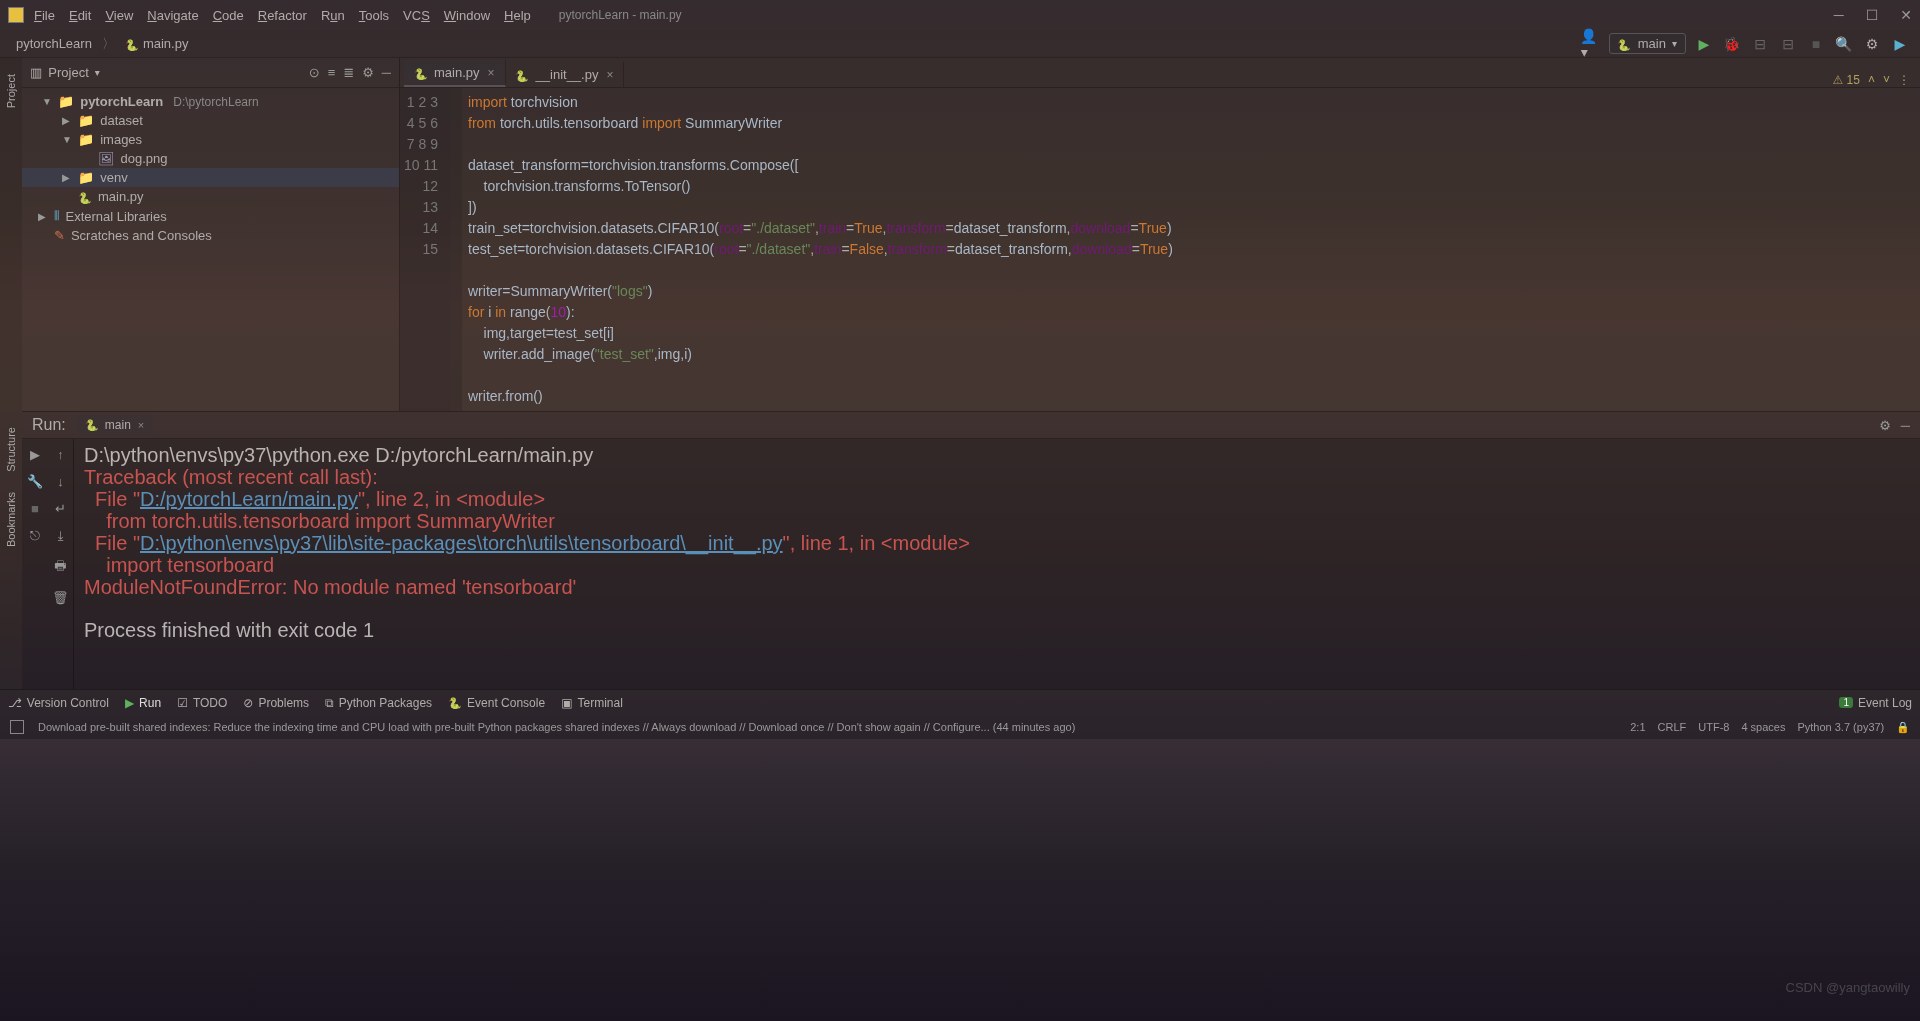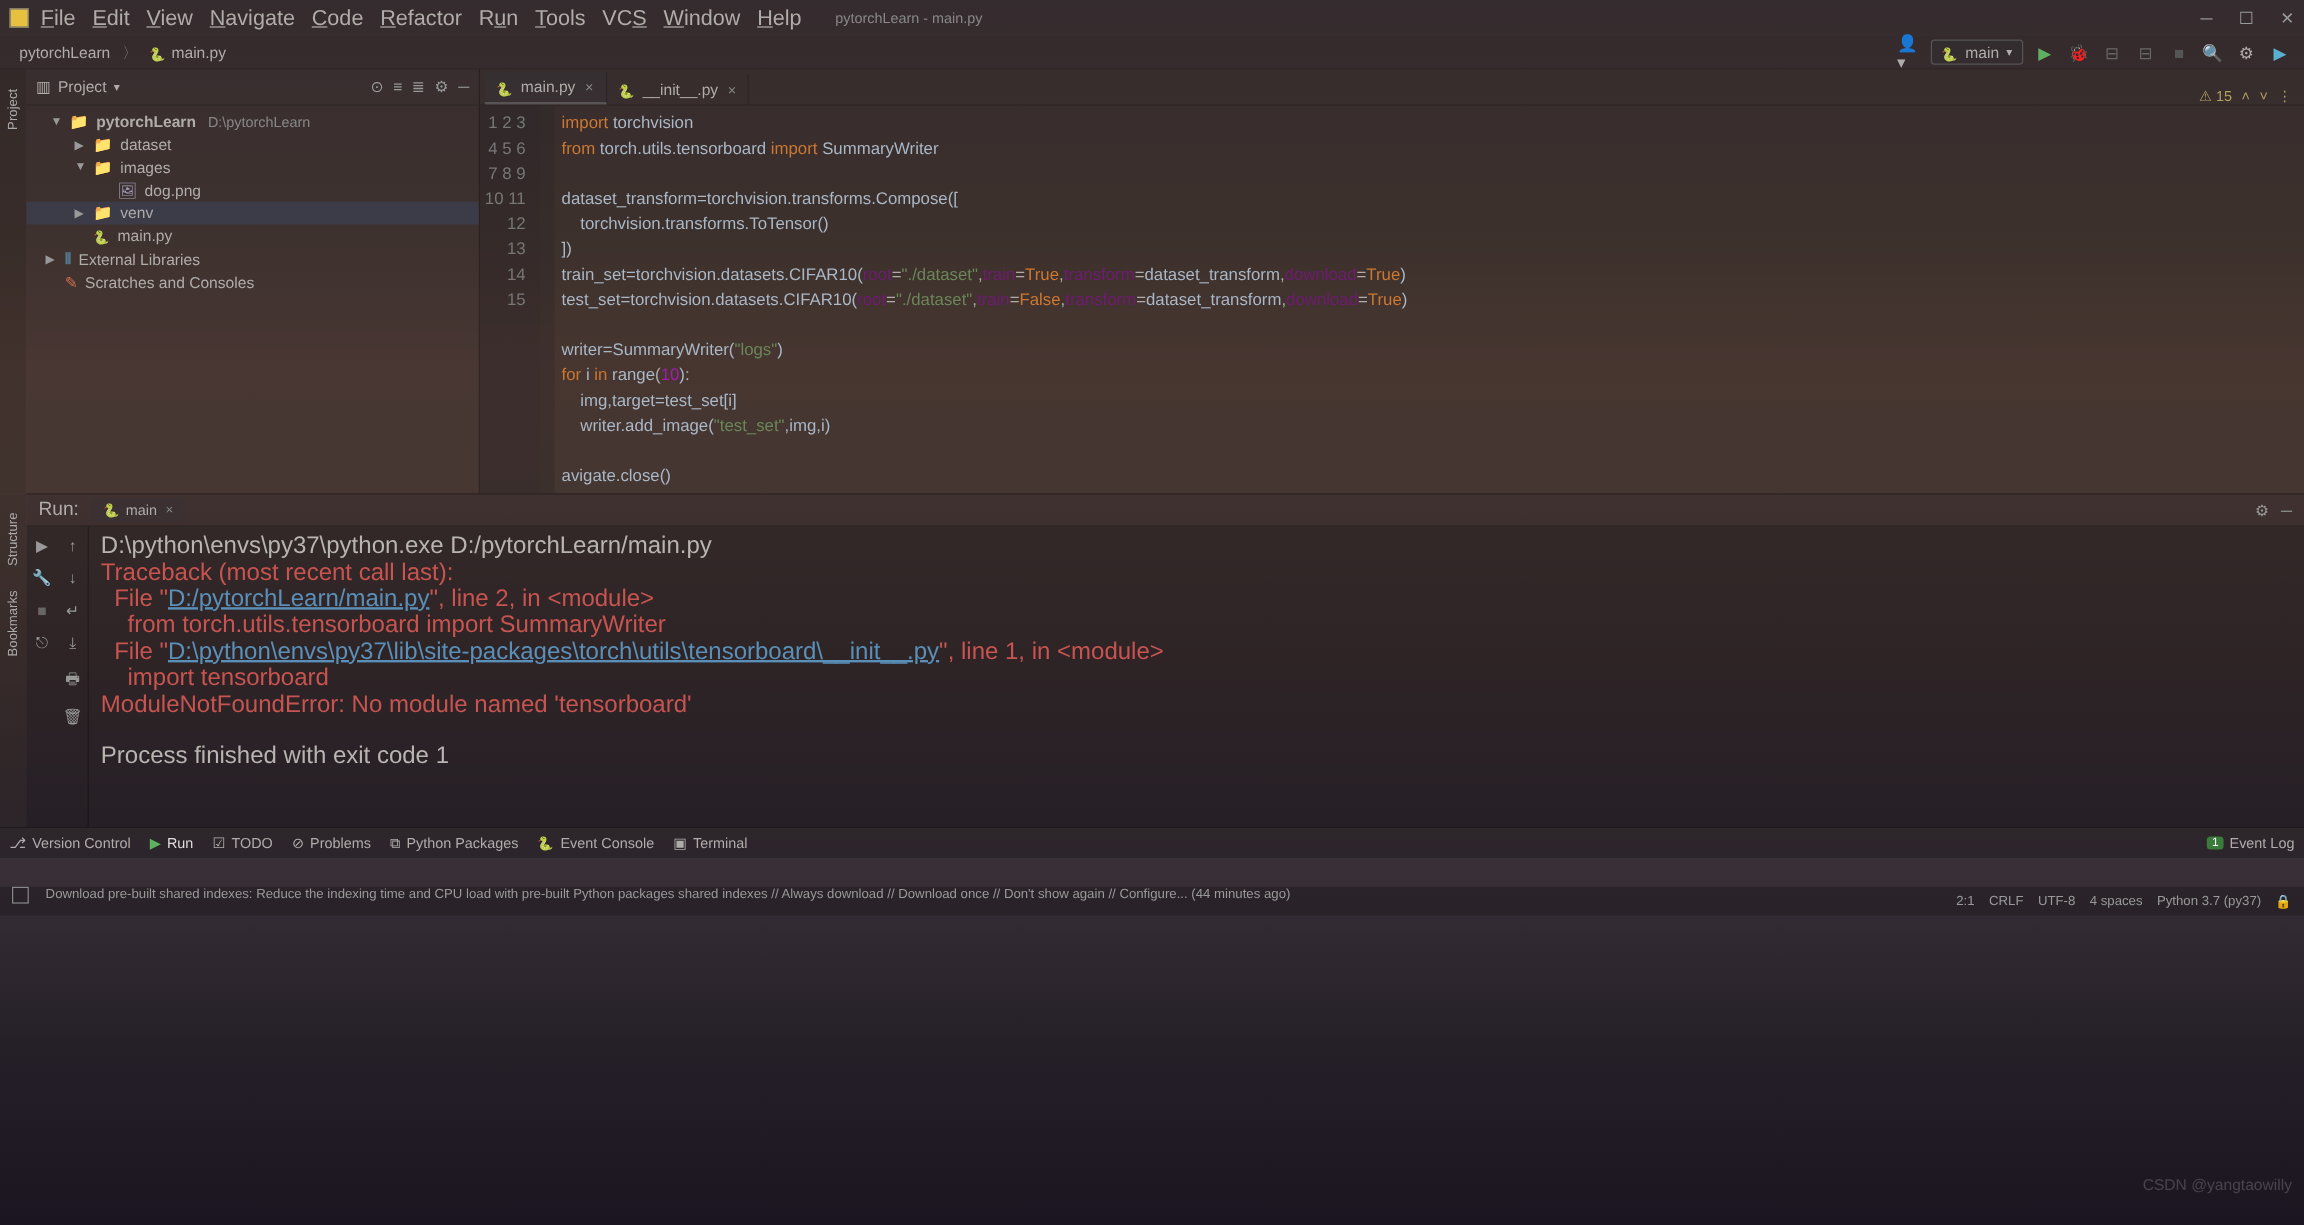--- a/index.html
+++ b/index.html
@@ -3,21 +3,21 @@
 <meta charset="utf-8">
 <style>
 * { margin: 0; padding: 0; box-sizing: border-box; font-family: 'Segoe UI', Arial, sans-serif; }
 body {
   width: 1920px; height: 1021px;
   background: linear-gradient(to bottom, #4a3a3a 0%, #5a4538 20%, #705040 30%, #6a5042 40%, #553f3a 55%, #3a3038 70%, #252028 85%, #1a1520 100%);
   color: #b0acaa; font-size: 13px; overflow: hidden; position: relative;
 }
 .titlebar { height: 30px; display: flex; align-items: center; padding: 0 8px; background: rgba(40,35,40,0.6); }
 .app-icon { width: 16px; height: 16px; background: #e8c040; margin-right: 10px; border:1px solid #777; }
-.menu { display: flex; gap: 14px; font-size: 18px; }
+.menu { display: flex; gap: 14px; font-size: 13px; }
 .menu span { cursor: pointer; }
 .menu span u { text-decoration: underline; }
 .title-text { margin-left: 28px; color: #888; font-size: 12px; }
 .win-controls { margin-left: auto; display: flex; gap: 22px; color: #999; font-size: 14px; }
 .win-controls span { cursor: pointer; }
 .breadcrumb-bar { height: 28px; display: flex; align-items: center; padding: 0 10px; background: rgba(35,30,35,0.55); border-bottom:1px solid rgba(0,0,0,0.2);}
 .breadcrumb-item { display:inline-flex; align-items:center; gap:4px; padding:2px 6px; }
 .bc-sep { margin: 0 4px; color:#777; }
 .py-icon { width:14px; height:14px; display:inline-block; position:relative; }
 .py-icon::before { content:"🐍"; font-size:11px; }
@@ -71,21 +71,21 @@
 .run-rail-b { width:26px; display:flex; flex-direction:column; align-items:center; padding-top:8px; gap:12px; border-right:1px solid rgba(0,0,0,0.3);}
 .run-rail-a span, .run-rail-b span { cursor:pointer; font-size:13px; color:#999;}
 .console { flex:1; padding:6px 10px; font-family:'Consolas','Courier New',monospace; font-size:20px; line-height:21px; white-space:pre; color:#b8b4b2; overflow:hidden;}
 .err { color:#c75450; }
 .lnk { color:#5a8fb8; text-decoration:underline; }
 .bottom-bar { height:26px; background:rgba(35,30,35,0.6); border-top:1px solid rgba(0,0,0,0.3); display:flex; align-items:center; padding:0 8px; font-size:12px; gap:16px;}
 .bb-item { display:flex; align-items:center; gap:5px; cursor:pointer; }
 .bb-item.active { color:#ddd; }
 .bb-right { margin-left:auto; display:flex; align-items:center; gap:8px;}
 .badge { background:#3a7a3a; color:#fff; border-radius:3px; padding:0 4px; font-size:10px;}
-.status-bar { height:24px; background:rgba(30,26,30,0.5); display:flex; padding:0 10px; font-size:11px; color:#999; gap:14px;margin-top:24px;}
+.status-bar { height:24px; background:rgba(30,26,30,0.5); display:flex; align-items:center; padding:0 10px; font-size:11px; color:#999; gap:14px;}
 .status-right { margin-left:auto; display:flex; gap:12px; align-items:center;}
 .sq-icon { width:14px; height:14px; border:1px solid #888;}
 .watermark { position:fixed; right:10px; bottom:26px; color:rgba(200,200,200,0.25); font-size:13px; pointer-events:none;}
 .mid-row { display:flex; }
 .left-rail-full { width:22px; background:rgba(30,26,30,0.55); display:flex; flex-direction:column; align-items:center; padding-top:6px;}
 </style>
 </head>
 <body>
 
 <div class="titlebar">
@@ -246,21 +246,21 @@
 <span class="id">    torchvision.transforms.ToTensor()</span>
 <span class="id">])</span>
 <span class="id">train_set=torchvision.datasets.CIFAR10(</span><span class="param">root</span>=<span class="str">"./dataset"</span>,<span class="param">train</span>=<span class="bool">True</span>,<span class="param">transform</span>=<span class="id">dataset_transform</span>,<span class="param">download</span>=<span class="bool">True</span><span class="id">)</span>
 <span class="id">test_set=torchvision.datasets.CIFAR10(</span><span class="param">root</span>=<span class="str">"./dataset"</span>,<span class="param">train</span>=<span class="bool">False</span>,<span class="param">transform</span>=<span class="id">dataset_transform</span>,<span class="param">download</span>=<span class="bool">True</span><span class="id">)</span>
 
 <span class="id">writer=SummaryWriter(</span><span class="str">"logs"</span><span class="id">)</span>
 <span class="kw">for</span> <span class="id">i</span> <span class="kw">in</span> <span class="id">range</span>(<span class="num">10</span><span class="id">):</span>
 <span class="id">    img,target=test_set[i]</span>
 <span class="id">    writer.add_image(</span><span class="str">"test_set"</span><span class="id">,img,i)</span>
 
-<span class="id">avigate.close()</span></div>
+<span class="id">writer.from()</span></div>
     </div>
   </div>
 </div>
 
 <div style="display:flex;">
   <div class="left-rail-full" style="height:278px;">
     <span class="rail-text">Structure</span>
     <span class="rail-text">Bookmarks</span>
   </div>
   <div style="flex:1; display:flex; flex-direction:column;">

